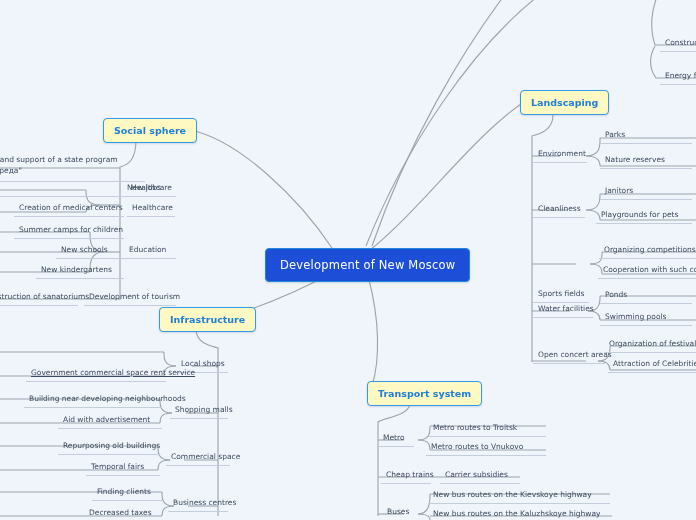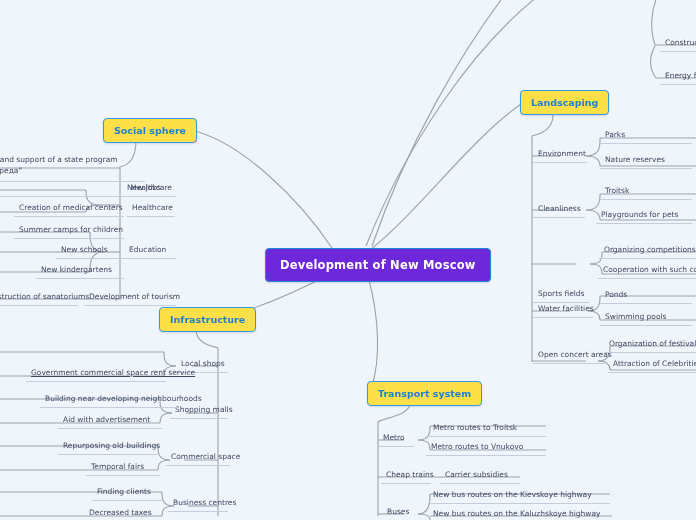--- a/index.html
+++ b/index.html
@@ -28,33 +28,33 @@
     height: 520px;
     pointer-events: none;
   }
   .node {
     position: absolute;
     white-space: nowrap;
     box-sizing: border-box;
   }
   
   .root-node {
-    background: #6d28d9;
+    background: #1d4ed8;
     color: #ffffff;
     border: 1px solid #1f8ad4;
     border-radius: 4px;
     font-size: 11.5px;
-    font-weight: bold;
+    font-weight: normal;
     letter-spacing: 0.2px;
     padding: 9px 14px;
     box-shadow: 0 1px 2px rgba(40,70,110,0.18);
   }
   
   .branch-node {
-    background: #fde047;
+    background: #fef9c3;
     color: #1f7fd4;
     border: 1.5px solid #2f9ae8;
     border-radius: 4px;
     font-size: 9.5px;
     font-weight: bold;
     padding: 6px 10px;
     box-shadow: 0 1px 2px rgba(40,70,110,0.15);
   }
   
   .leaf-node {
@@ -218,21 +218,21 @@
   <div class="node leaf-node" style="left:36px; top:263px; width:88px;">New kindergartens</div>
 
   <div class="node leaf-node" style="left:84px; top:290px; width:92px;">Development of tourism</div>
   <div class="node leaf-node" style="left:-22px; top:290px; width:100px;">Construction of sanatoriums</div>
 
   <div class="node leaf-node" style="left:533px; top:147px; width:54px;">Environment</div>
   <div class="node leaf-node" style="left:600px; top:128px; width:92px;">Parks</div>
   <div class="node leaf-node" style="left:600px; top:153px; width:92px;">Nature reserves</div>
 
   <div class="node leaf-node" style="left:533px; top:202px; width:52px;">Cleanliness</div>
-  <div class="node leaf-node" style="left:600px; top:184px; width:92px;">Troitsk</div>
+  <div class="node leaf-node" style="left:600px; top:184px; width:92px;">Janitors</div>
   <div class="node leaf-node" style="left:596px; top:208px; width:96px;">Playgrounds for pets</div>
 
   <div class="node leaf-node" style="left:533px; top:255px; width:56px;margin-top:32px;">Sports fields</div>
   <div class="node leaf-node" style="left:599px; top:243px; width:97px;">Organizing competitions</div>
   <div class="node leaf-node" style="left:598px; top:263px; width:100px;">Cooperation with such companies,</div>
 
   <div class="node leaf-node" style="left:533px; top:302px; width:60px;">Water facilities</div>
   <div class="node leaf-node" style="left:600px; top:288px; width:92px;">Ponds</div>
   <div class="node leaf-node" style="left:600px; top:310px; width:92px;">Swimming pools</div>
 
@@ -240,21 +240,21 @@
   <div class="node leaf-node" style="left:604px; top:337px; width:92px;">Organization of festivals</div>
   <div class="node leaf-node" style="left:608px; top:357px; width:88px;">Attraction of Celebrities</div>
 
   <div class="node leaf-node" style="left:660px; top:36px; width:70px;">Construction</div>
   <div class="node leaf-node" style="left:660px; top:69px; width:74px;">Energy facilities</div>
 
   <div class="node leaf-node" style="left:176px; top:357px; width:52px;">Local shops</div>
   <div class="node leaf-node" style="left:26px; top:366px; width:140px;text-decoration:underline;">Government commercial space rent service</div>
 
   <div class="node leaf-node" style="left:170px; top:403px; width:58px;">Shopping malls</div>
-  <div class="node leaf-node" style="left:40px; top:392px; width:138px;">Building near developing neighbourhoods</div>
+  <div class="node leaf-node" style="left:24px; top:392px; width:138px;">Building near developing neighbourhoods</div>
   <div class="node leaf-node" style="left:58px; top:413px; width:104px;">Aid with advertisement</div>
 
   <div class="node leaf-node" style="left:166px; top:450px; width:64px;">Commercial space</div>
   <div class="node leaf-node" style="left:58px; top:439px; width:102px;">Repurposing old buildings</div>
   <div class="node leaf-node" style="left:86px; top:460px; width:74px;">Temporal fairs</div>
 
   <div class="node leaf-node" style="left:168px; top:496px; width:60px;">Business centres</div>
   <div class="node leaf-node" style="left:92px; top:485px; width:70px;">Finding clients</div>
   <div class="node leaf-node" style="left:84px; top:506px; width:78px;">Decreased taxes</div>
 

